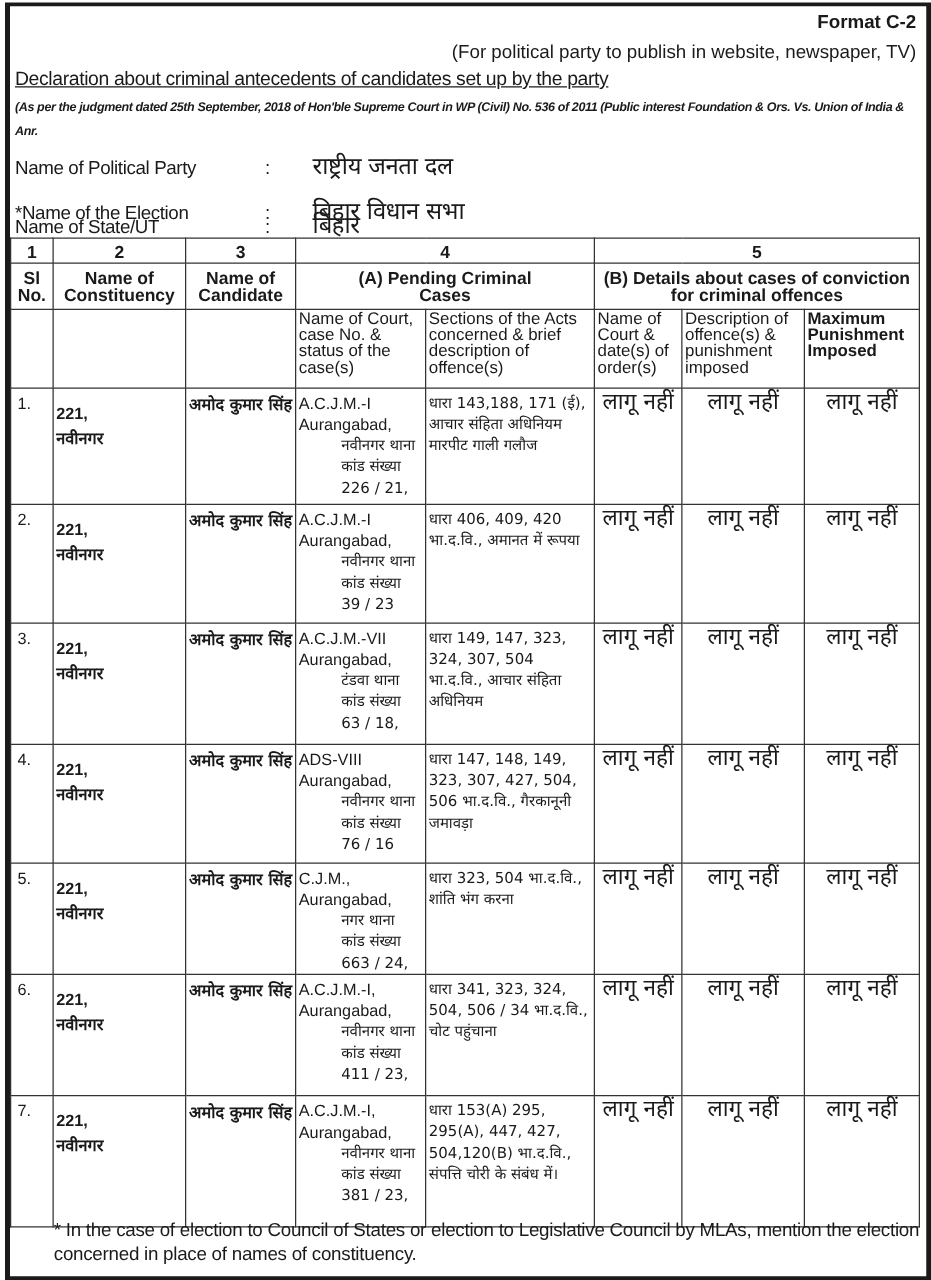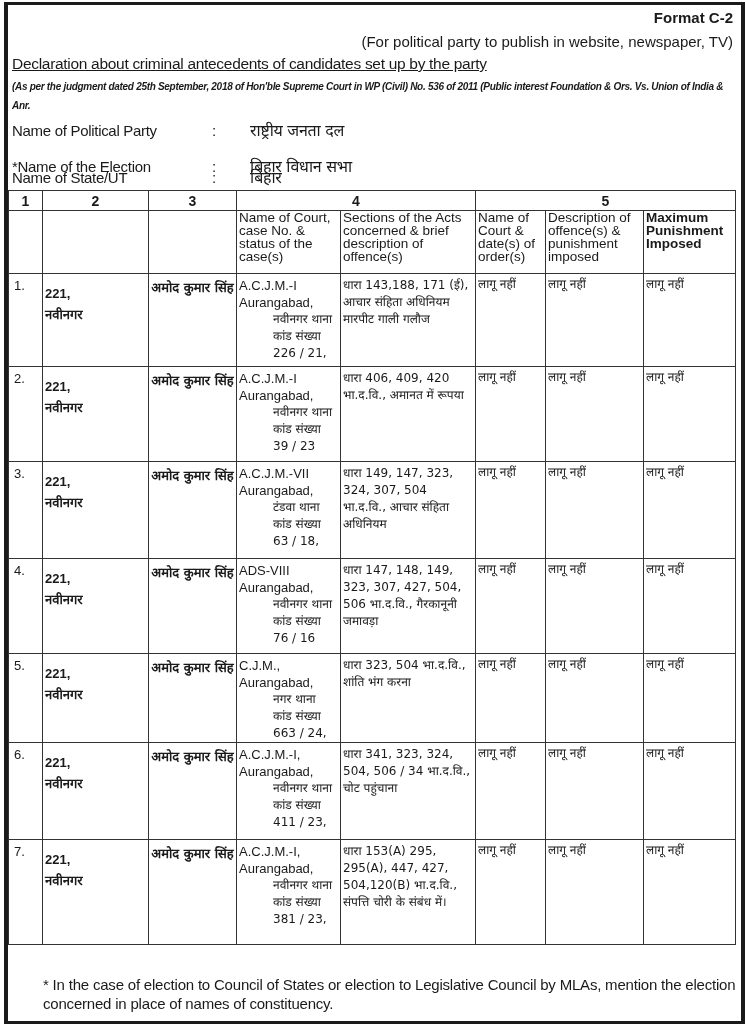--- a/index.html
+++ b/index.html
@@ -10,38 +10,38 @@
            border-top: 3px solid #1a1a1a; border-bottom: 3px solid #1a1a1a; }
   .fmt { position: absolute; right: 12px; top: 9px; font-weight: bold; font-size: 15px; }
   .sub { position: absolute; right: 12px; top: 33px; font-size: 15px; }
   .decl { position: absolute; left: 12px; top: 55px; font-weight: normal; font-size: 15.5px;
           text-decoration: underline; letter-spacing: -0.3px; }
   .judg { position: absolute; left: 12px; top: 77px; width: 725px; font-weight: bold;
           font-style: italic; font-size: 10px; line-height: 19px; letter-spacing: -0.3px; }
   .meta { position: absolute; left: 12px; font-size: 15px; letter-spacing: -0.3px; }
   .meta .lab { display: inline-block; width: 200px; }
   .meta .colon { display: inline-block; width: 38px; }
-  .meta .val { font-family: "DejaVu Sans", sans-serif; font-size: 16px; }
+  .meta .val { font-family: "DejaVu Sans", sans-serif; font-size: 19px; }
   table { position: absolute; left: 8px; top: 190px; width: 727px; border-collapse: collapse;
           table-layout: fixed; }
   td, th { border: 1px solid #333; vertical-align: top; padding: 0 2px; }
   th { font-weight: bold; font-size: 14px; line-height: 14px; text-align: center; }
   .num-row th { height: 19px; vertical-align: middle; font-size: 14px; }
   .title-row th { height: 36px; vertical-align: middle; }
   .sub-row th { font-weight: normal; text-align: left; font-size: 13.5px; line-height: 13px; height: 62px; }
   .sub-row th.bold { font-weight: bold; }
   td { font-size: 13px; line-height: 17px; padding-top: 3px; }
   td.sl { font-size: 13px; padding-left: 5px; }
   td.cons { text-align: left; font-weight: bold; padding-top: 9px; line-height: 21px; margin-top: 24px; }
   td.cons .hi { font-family: "DejaVu Sans", sans-serif; font-size: 13px; }
   td.cand { text-align: center; font-family: "DejaVu Sans", sans-serif; font-size: 13px; line-height: 21px; font-weight: bold; }
   td.court { font-size: 13px; line-height: 17px; }
   td.court .hi, td.sect { font-family: "DejaVu Sans", sans-serif; font-size: 12px; margin-left: 34px; }
   td.sect { line-height: 17px; }
-  td.na { font-family: "DejaVu Sans", sans-serif; font-size: 12px; line-height: 15px; }
+  td.na { text-align: center; font-family: "DejaVu Sans", sans-serif; font-size: 18px; line-height: 15px; }
   .footer { position: absolute; left: 12px; top: 975px; width: 725px; font-size: 15px; line-height: 19px; letter-spacing: -0.2px; margin-left: 31px; }
 </style>
 </head>
 <body>
 
 <div class="frame"></div>
 
 <div class="fmt">Format C-2</div>
 <div class="sub">(For political party to publish in website, newspaper, TV)</div>
 <div class="decl">Declaration about criminal antecedents of candidates set up by the party</div>
@@ -69,20 +69,27 @@
       <col style="width:92px">
   </colgroup>
   <thead>
     <tr class="num-row">
       <th>1</th>
       <th>2</th>
       <th>3</th>
       <th colspan="2">4</th>
       <th colspan="3">5</th>
     </tr>
+    <tr class="title-row">
+      <th style="padding:0;">Sl No.</th>
+      <th>Name of Constituency</th>
+      <th>Name of Candidate</th>
+      <th colspan="2" style="padding:0 40px;">(A) Pending Criminal Cases</th>
+      <th colspan="3">(B) Details about cases of conviction for criminal offences</th>
+    </tr>
     <tr class="sub-row">
       <th></th>
       <th></th>
       <th></th>
       <th>Name of Court, case No. &amp; status of the case(s)</th>
       <th>Sections of the Acts concerned &amp; brief description of offence(s)</th>
       <th>Name of Court &amp; date(s) of order(s)</th>
       <th>Description of offence(s) &amp; punishment imposed</th>
       <th class="bold">Maximum Punishment Imposed</th>
     </tr>

